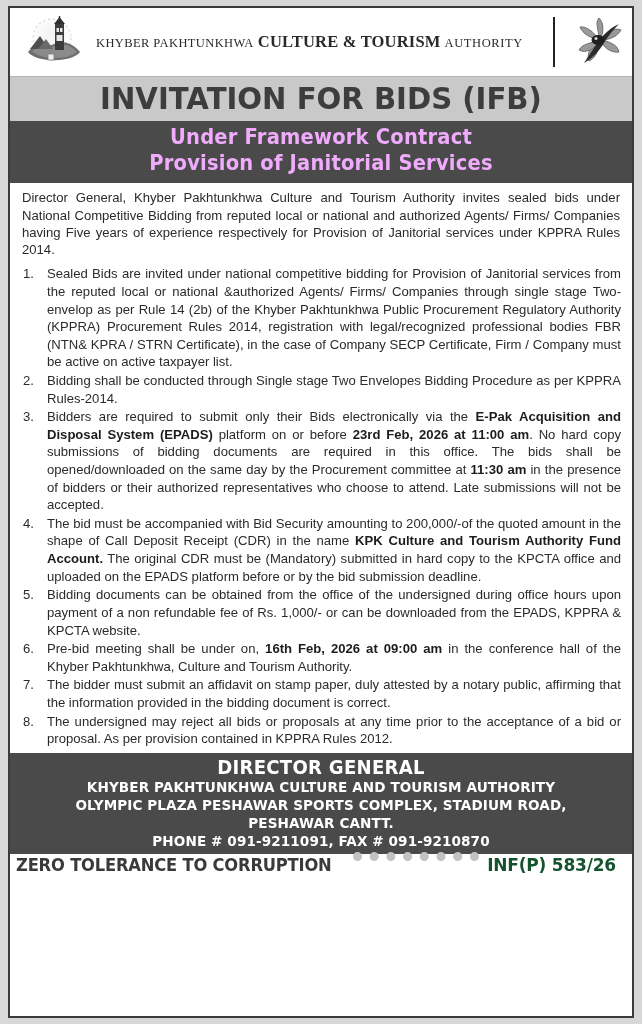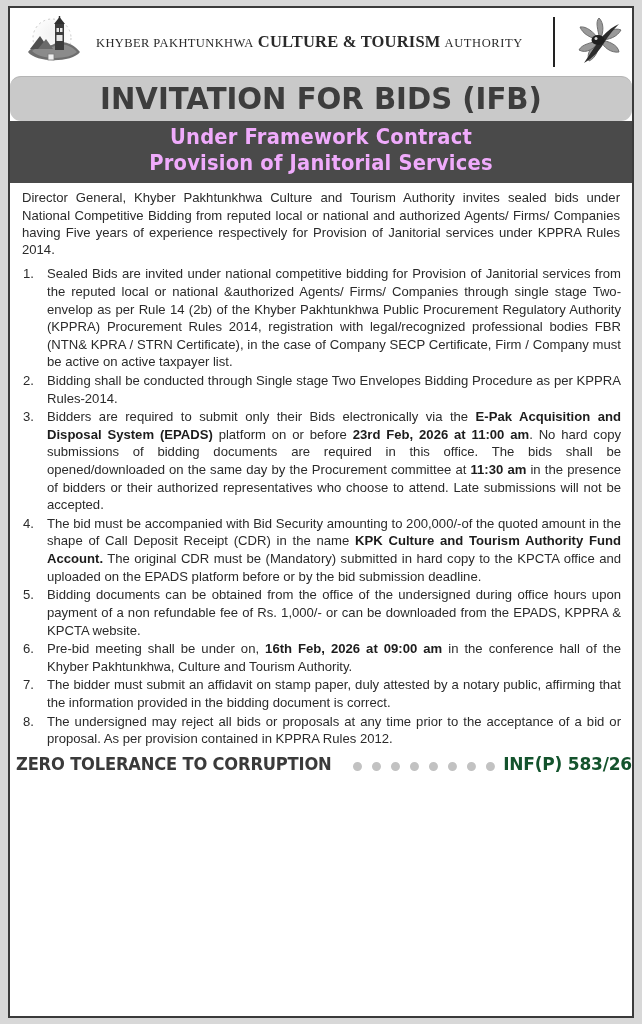--- a/index.html
+++ b/index.html
@@ -118,21 +118,20 @@
     flex: 0 0 auto;
   }
   .brand-mark { width: 58px; height: 52px; flex: 0 0 auto; }
 
   
   .band-light {
     background: #c9c9c9;
     text-align: center;
     padding: 3px 0 5px;
     border-top: 1px solid #b5b5b5;
-    border-radius: 11px;
   }
   .ifb-title {
     font-family: "DejaVu Sans", sans-serif;
     font-size: 31px;
     font-weight: bold;
     color: #3d3d3d;
     letter-spacing: 0px;
     transform: scaleX(0.94);
     display: block;
   }
@@ -253,22 +252,22 @@
     letter-spacing: 0.1px;
     transform: scaleX(0.93);
     display: block;
     line-height: 1.22;
   }
 
   
   .footer {
     background: #ffffff;
     display: flex;
-    align-items: flex-end;
-    padding: 1px 0 2px 6px;
+    align-items: flex-start;
+    padding: 1px 16px 2px 6px;
     position: relative;
     z-index: 7;
   }
   .foot-left {
     font-family: "DejaVu Sans", sans-serif;
     font-size: 17px;
     font-weight: bold;
     color: #3a3a3a;
     letter-spacing: -0.2px;
     transform: scaleX(0.96);
@@ -399,20 +398,26 @@
         <div class="term">
           <div class="term-num">7.</div>
           <div class="term-body"><span>The bidder must submit an affidavit on stamp paper, duly attested by a notary public, affirming that the information provided in the bidding document is correct.</span></div>
         </div>
         <div class="term">
           <div class="term-num">8.</div>
           <div class="term-body"><span>The undersigned may reject all bids or proposals at any time prior to the acceptance of a bid or proposal. As per provision contained in KPPRA Rules 2012.</span></div>
         </div>
       </div>
 
+    <div class="sig">
+      <span class="sig-1">DIRECTOR GENERAL</span>
+      <span class="sig-2">KHYBER PAKHTUNKHWA CULTURE AND TOURISM AUTHORITY</span>
+      <span class="sig-3">OLYMPIC PLAZA PESHAWAR SPORTS COMPLEX, STADIUM ROAD, PESHAWAR CANTT.</span>
+      <span class="sig-4">PHONE # 091-9211091, FAX # 091-9210870</span>
+    </div>
 
     <div class="footer">
       <span class="foot-left">ZERO TOLERANCE TO CORRUPTION</span>
       <span class="foot-dots"></span>
       <span class="foot-right">INF(P) 583/26</span>
     </div>
 
   </div>
 </div>
 

